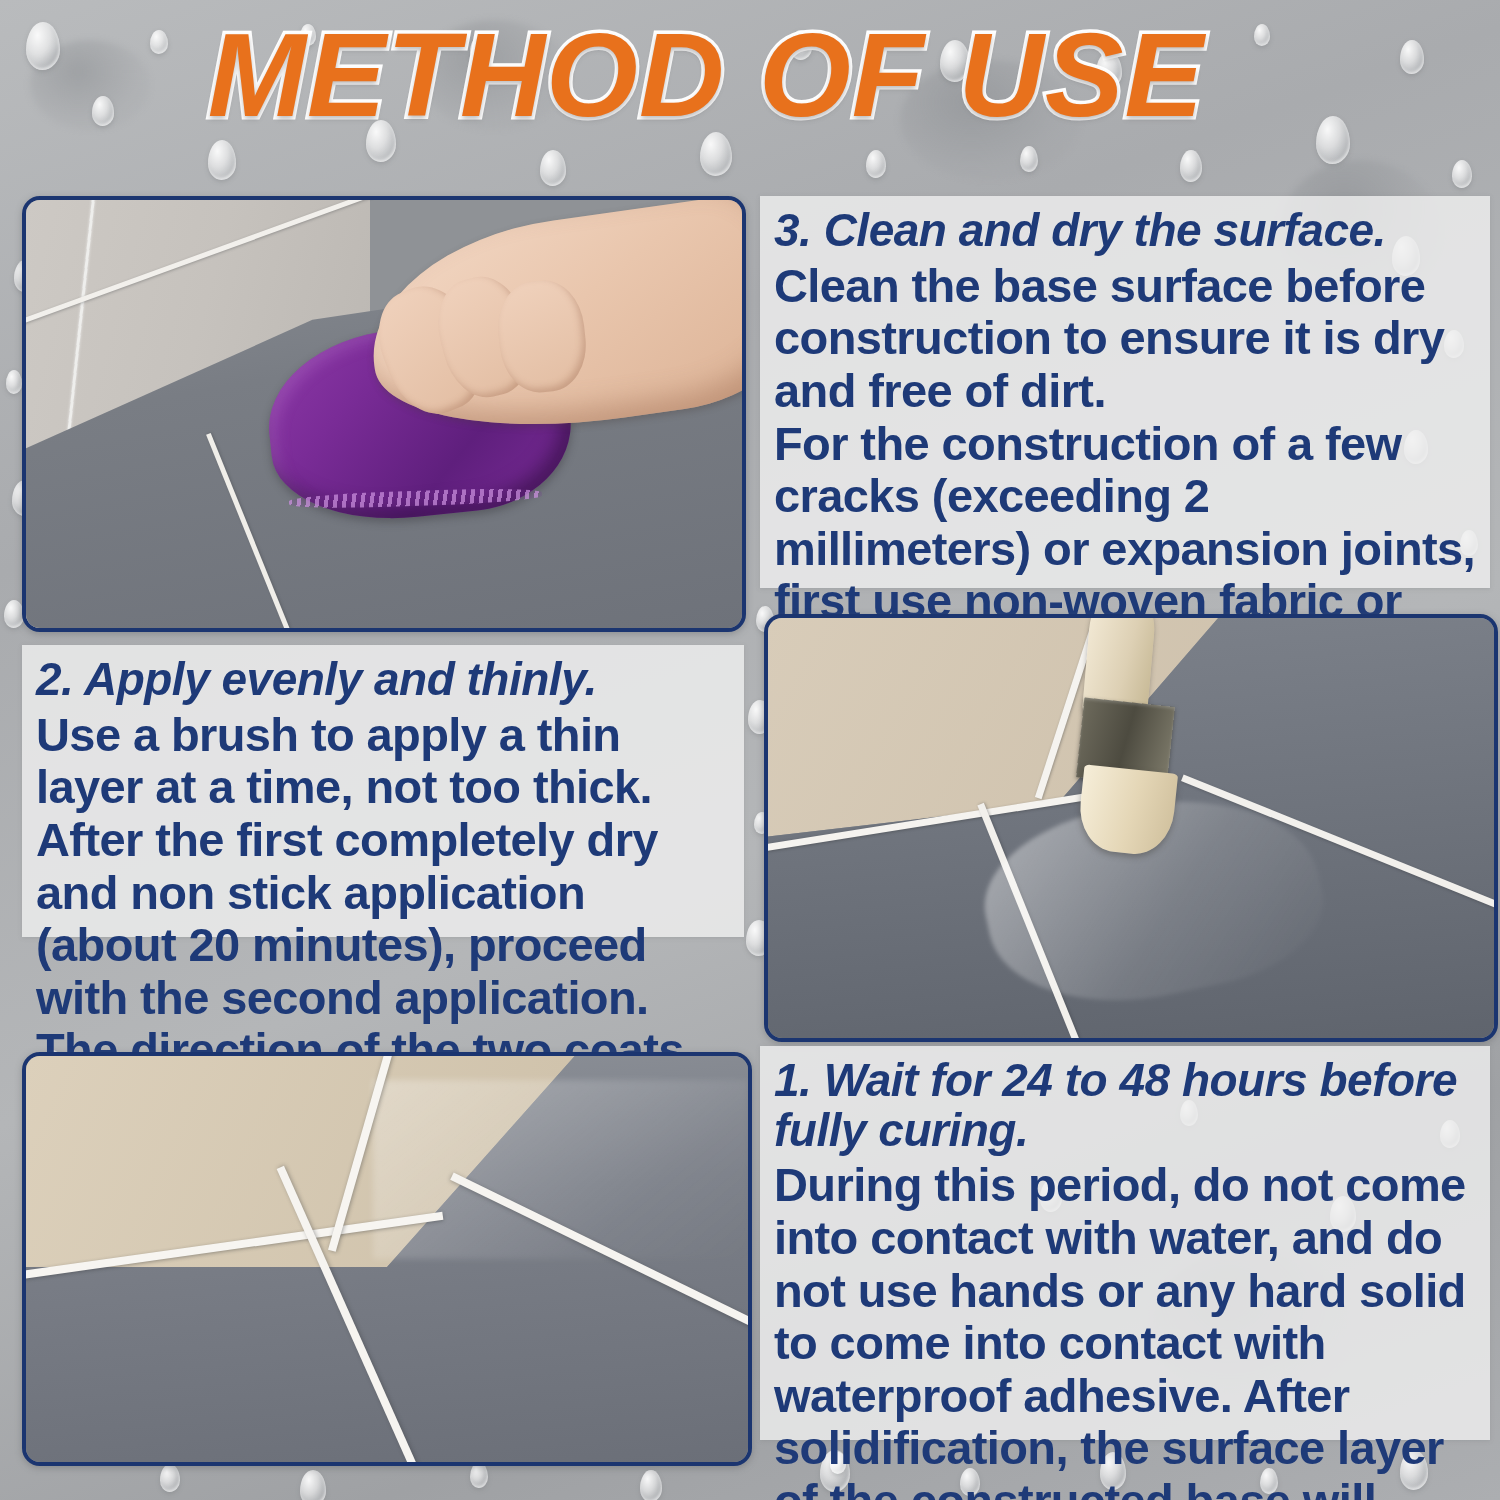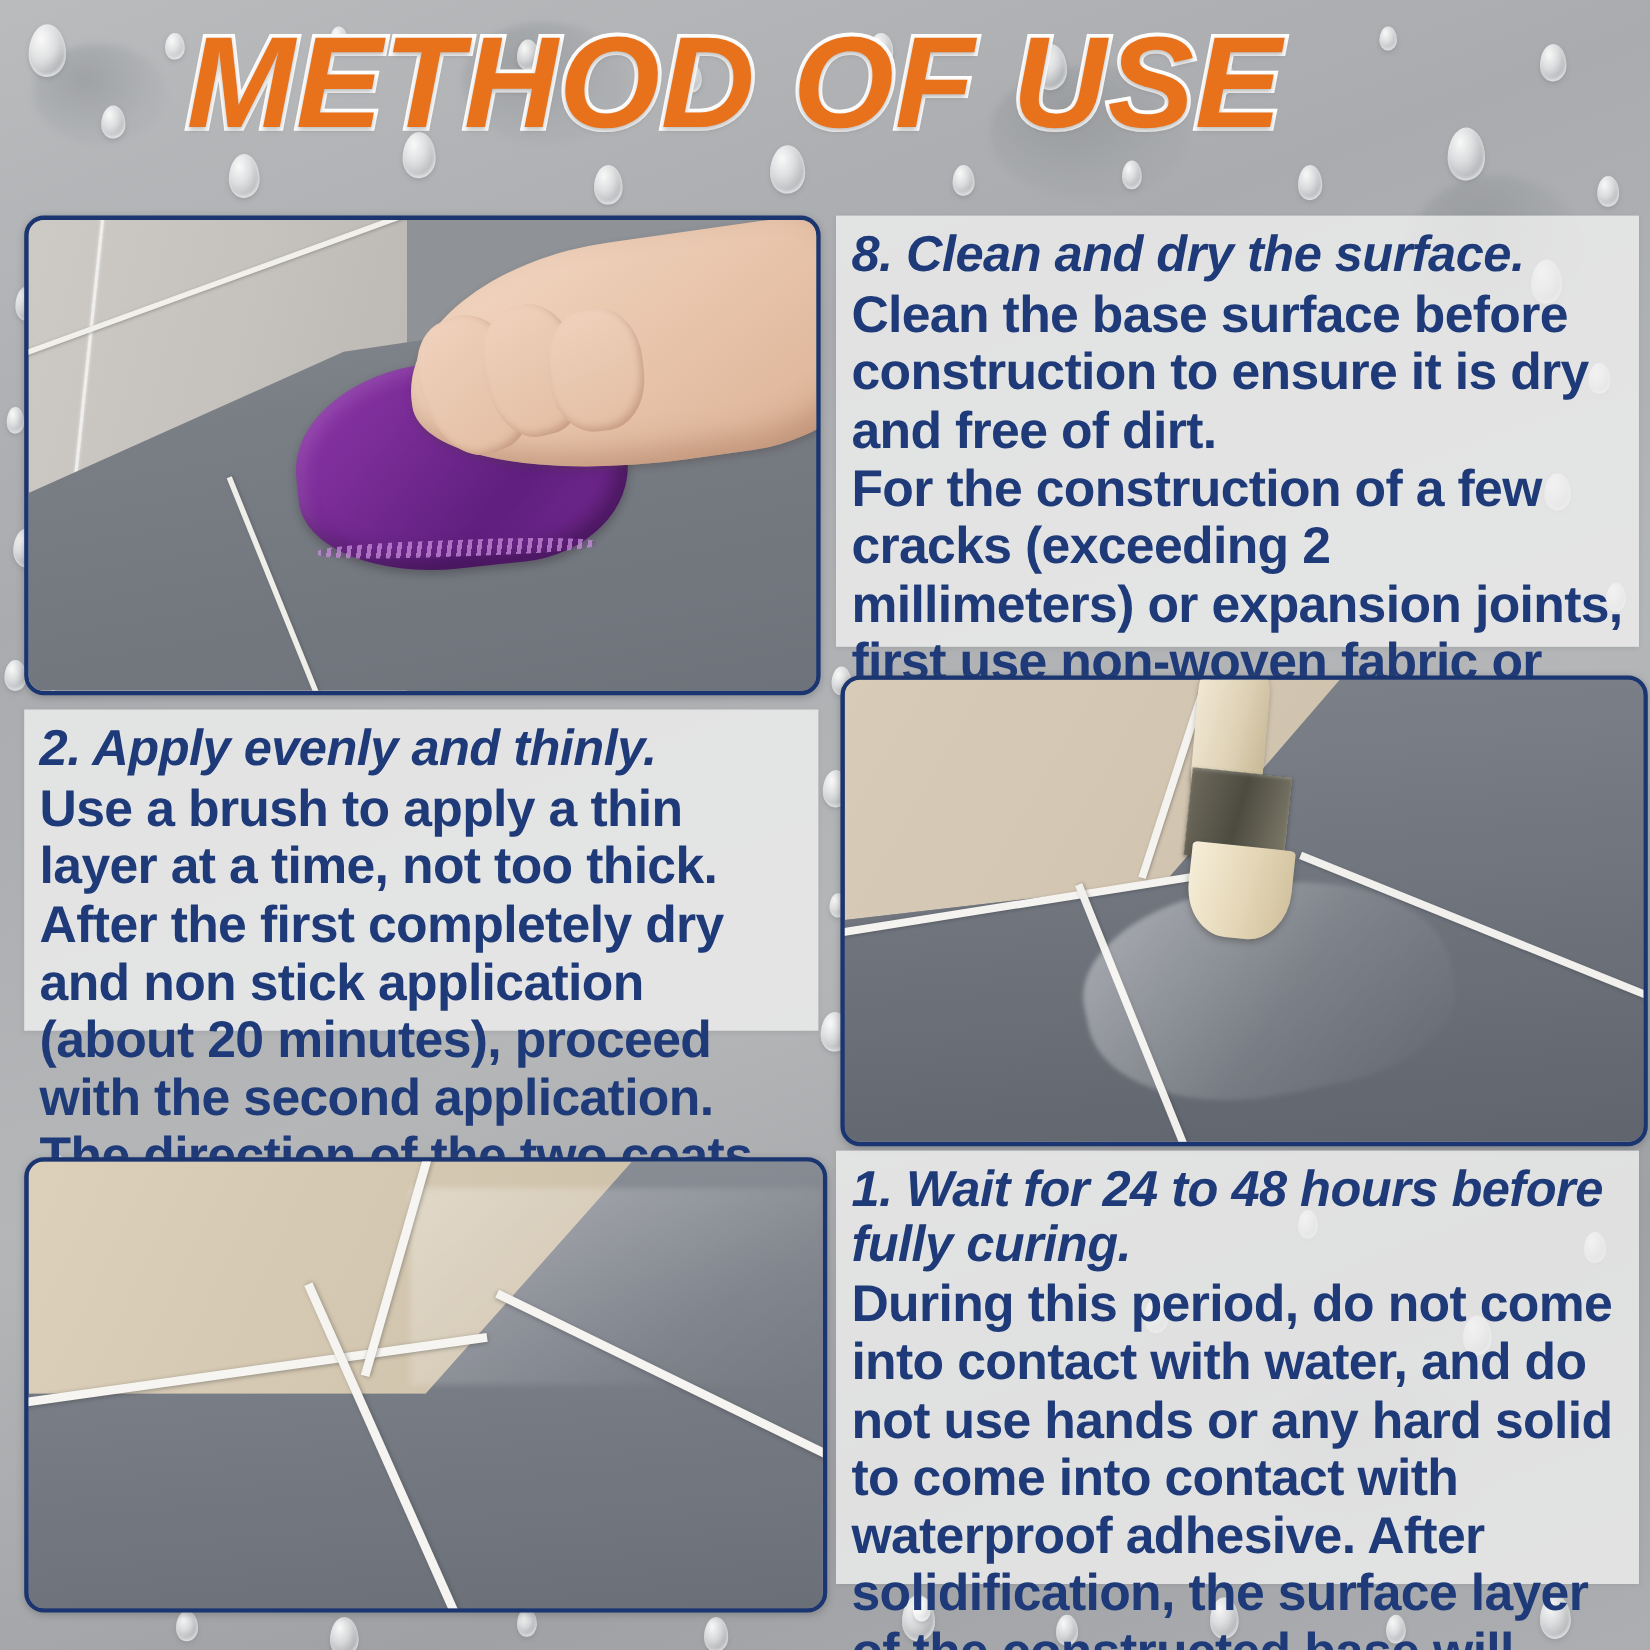--- a/index.html
+++ b/index.html
@@ -56,20 +56,21 @@
     line-height: 1.05;
     font-weight: bold;
     font-style: italic;
     letter-spacing: 1px;
     color: #E8711C;
     -webkit-text-stroke: 7px #ffffff;
     paint-order: stroke fill;
     text-shadow: 0 3px 5px rgba(110,110,112,0.45);
     white-space: nowrap;
     z-index: 5;
+    padding-left: 38px;
   }
 
   
   .photo {
     position: absolute;
     border: 4px solid #1B3570;
     border-radius: 18px;
     overflow: hidden;
     box-shadow: 0 2px 7px rgba(90,92,95,0.40);
     background: #8f9296;
@@ -340,21 +341,21 @@
       <div class="grout-d"></div>
       <div class="cloth"></div>
       <div class="hand"></div>
       <div class="finger" style="left:50%; top:20%; width:13%; height:30%; transform:rotate(-22deg);"></div>
       <div class="finger" style="left:58%; top:18%; width:12%; height:28%; transform:rotate(-14deg);"></div>
       <div class="finger" style="left:66%; top:19%; width:12%; height:26%; transform:rotate(-6deg);"></div>
     </div>
   </div>
 
   <div class="card" id="card-1" style="left:760px; top:196px; width:730px; height:392px;">
-    <h2>8. Clean and dry the surface.</h2>
+    <h2>3. Clean and dry the surface.</h2>
     <p>Clean the base surface before construction to ensure it is dry and free of dirt.
 For the construction of a few cracks (exceeding 2 millimeters) or expansion joints, first use non-woven fabric or polyester fabric for reinforcement and repair.
 When using, avoid high temperatures, direct sunlight, strong sunlight, or rainy or humid weather.</p>
   </div>
 
   <div class="card" id="card-2" style="left:22px; top:645px; width:722px; height:292px;">
     <h2>2. Apply evenly and thinly.</h2>
     <p>Use a brush to apply a thin layer at a time, not too thick.
 After the first completely dry and non stick application (about 20 minutes), proceed with the second application. The direction of the two coats should be staggered vertically and horizontally.
 Generally, apply 2-3 times to ensure optimal results are achieved.</p>

